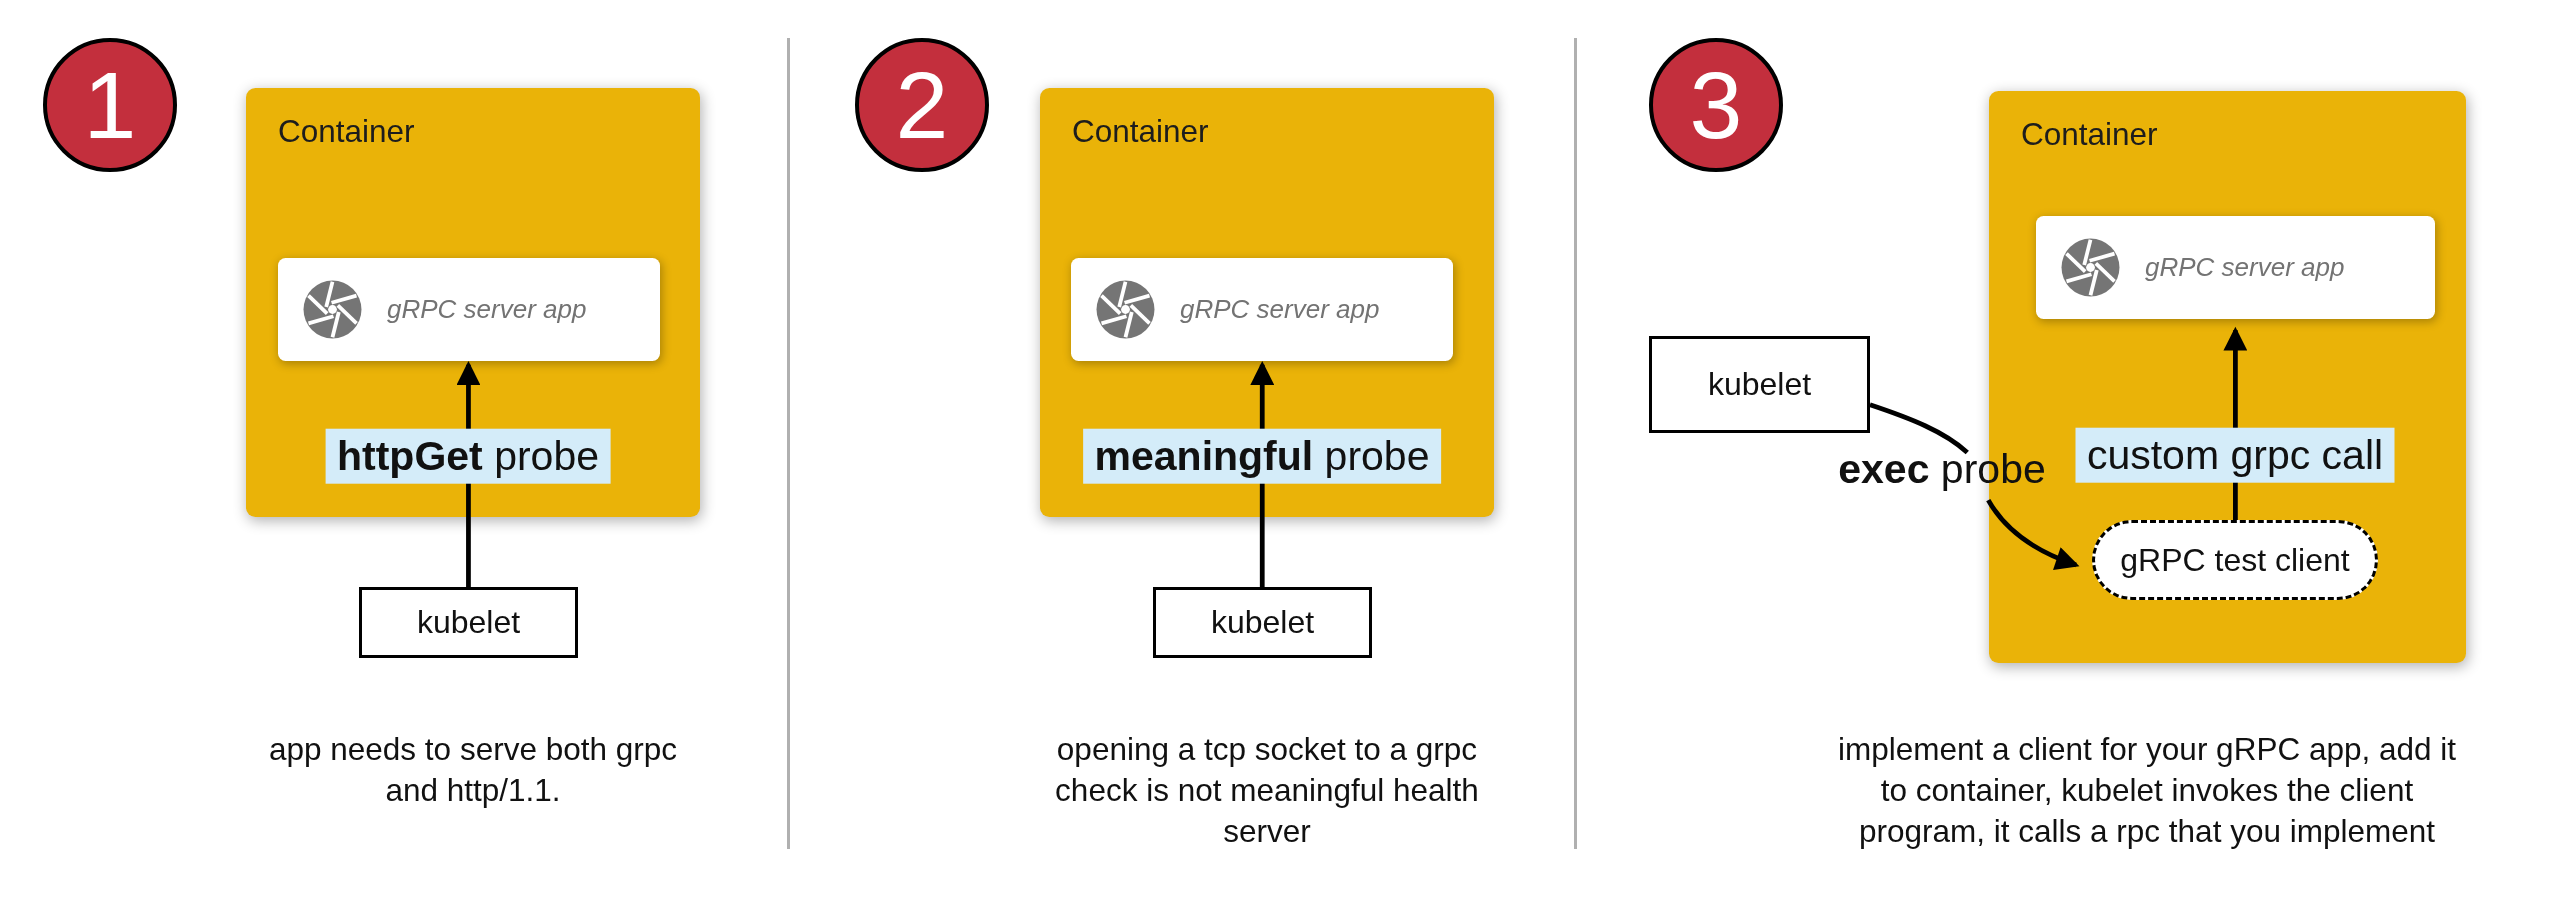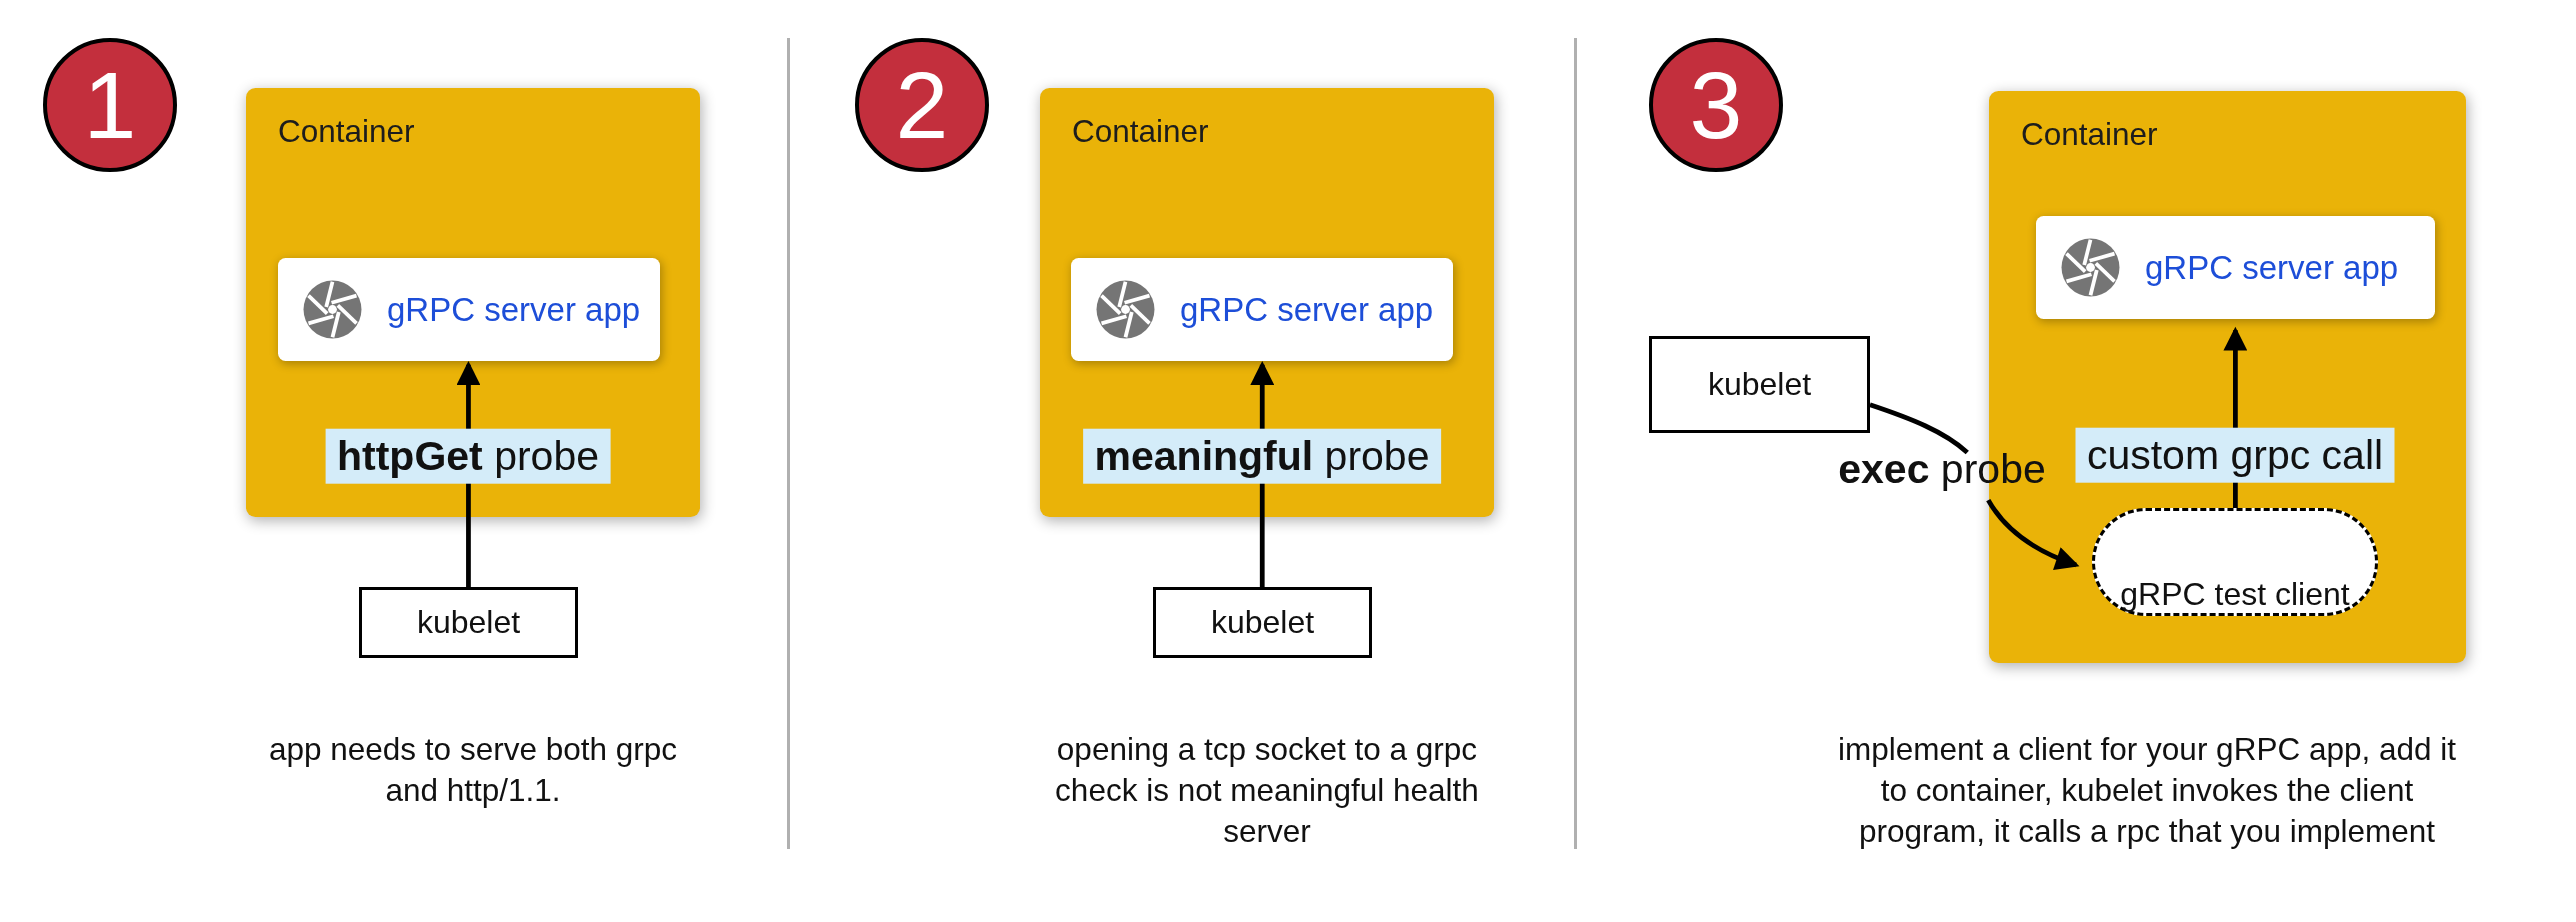--- a/index.html
+++ b/index.html
@@ -14,21 +14,21 @@
          display:flex;align-items:center;justify-content:center;}
   .badge span{color:#ffffff;font-size:95px;line-height:95px;font-weight:400;}
 
   .container-box{position:absolute;background:#eab308;border-radius:9.5px;
                  box-shadow:1.9px 3.8px 13.4px rgba(0,0,0,0.30);}
   .container-label{position:absolute;left:32px;top:25px;font-size:31.5px;color:#1d1d1d;}
 
   .app-box{position:absolute;background:#ffffff;border-radius:7.6px;
            box-shadow:1.9px 2.9px 9.5px rgba(0,0,0,0.28);
            display:flex;align-items:center;padding-left:23px;box-sizing:border-box;gap:23px;}
-  .app-label{font-size:33px;color:#1d4ed8;}
+  .app-label{font-size:26px;color:#737373;font-style:italic;}
 
   .kubelet-box{position:absolute;background:#ffffff;border:3.8px solid #000;
                box-sizing:border-box;display:flex;align-items:center;justify-content:center;
                font-size:32px;z-index:3;}
 
   .dashed-box{position:absolute;background:#ffffff;border:3.8px dashed #000;
               border-radius:55px;box-sizing:border-box;
               display:flex;align-items:center;justify-content:center;
               font-size:32px;z-index:3;}
 
@@ -156,21 +156,21 @@
   </div>
 
   <div class="probe-label" style="left:1942px;top:469px;">
     <b>exec</b><span> probe</span>
   </div>
 
   <div class="probe-label on-blue" style="left:2235px;top:455px;">
     <span>custom grpc call</span>
   </div>
 
-  <div class="dashed-box" style="left:2092px;top:508px;width:286px;height:108px;align-items:flex-end;">
+  <div class="dashed-box" style="left:2092px;top:520px;width:286px;height:80px;">
     <span>gRPC test client</span>
   </div>
 
   <div class="caption" style="left:2147px;top:729px;">
     <div>implement a client for your gRPC app, add it</div>
     <div>to container, kubelet invokes the client</div>
     <div>program, it calls a rpc that you implement</div>
   </div>
 
   <svg class="conn" width="2576" height="923" viewBox="0 0 2700 967">

